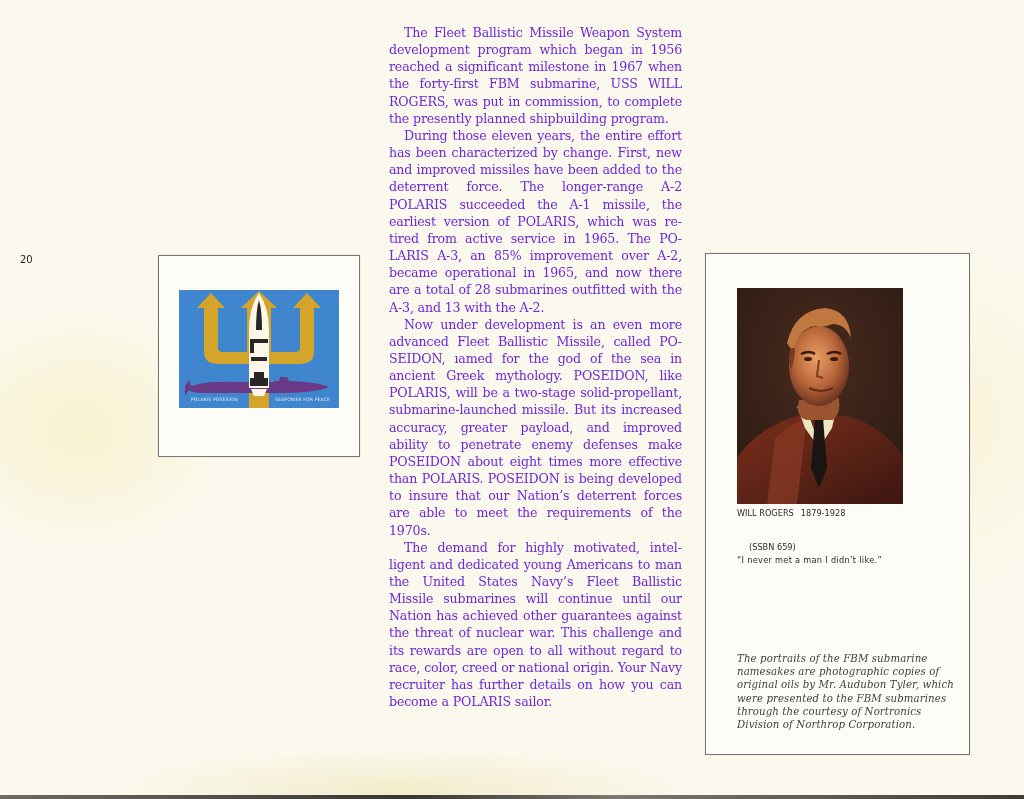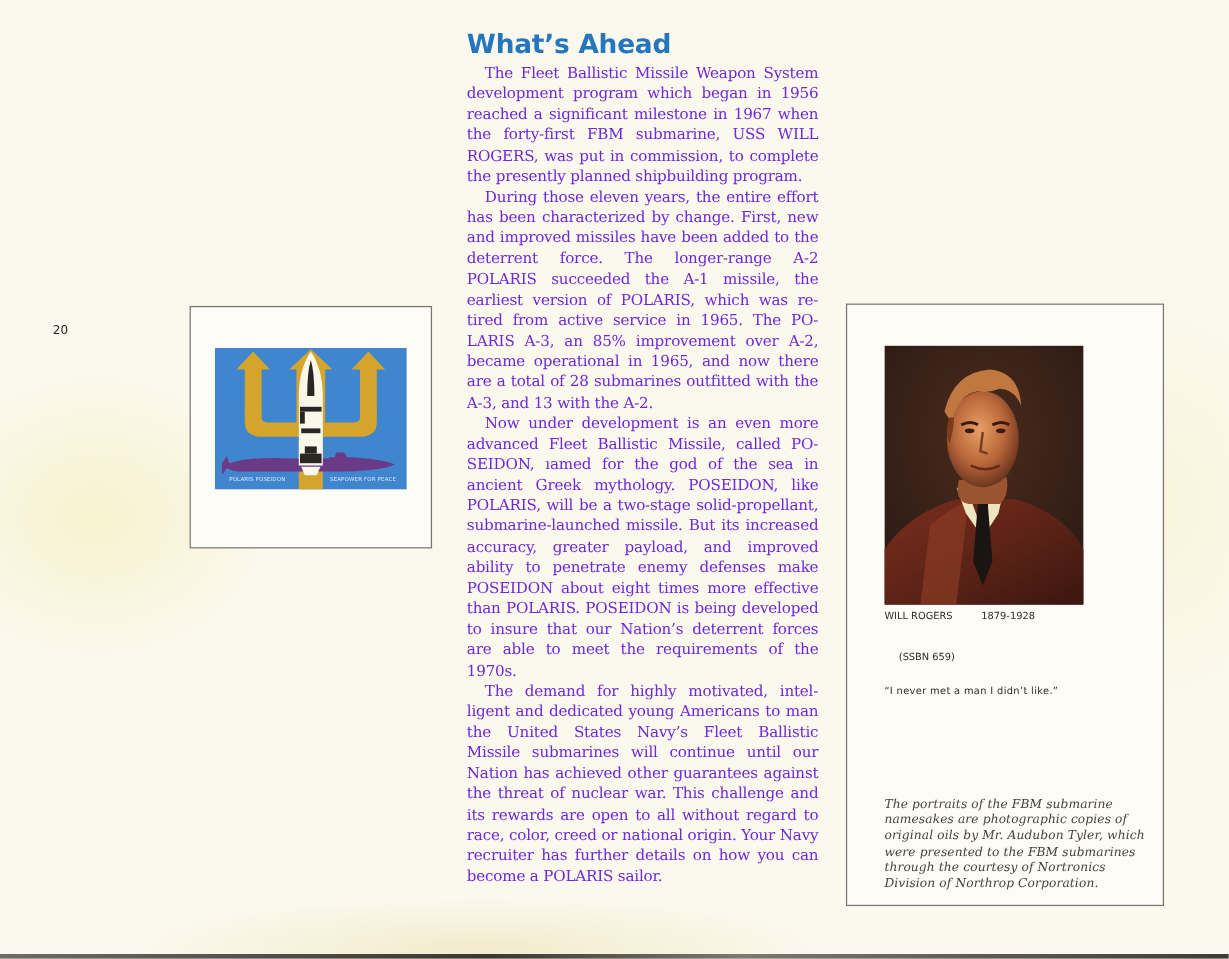--- a/index.html
+++ b/index.html
@@ -23,25 +23,24 @@
       position: absolute;
       left: 0;
       bottom: 0;
       width: 1024px;
       height: 4px;
       background: linear-gradient(to right, #6e6a64, #3a3733 40%, #7d7870 60%, #3f3b36);
     }
     .page-number {
       position: absolute;
       left: 20px;
-      top: 270px;
+      top: 254px;
       font-family: "DejaVu Sans", sans-serif;
       font-size: 10px;
       color: #2b2622;
-      margin-left: 24px;
     }
     .article {
       position: absolute;
       left: 389px;
       top: 24px;
       width: 293px;
     }
     .article-title {
       font-family: "DejaVu Sans", sans-serif;
       font-weight: bold;
@@ -99,34 +98,34 @@
       left: 31px;
       top: 254px;
       width: 210px;
       font-family: "DejaVu Sans", sans-serif;
       font-size: 8.2px;
       color: #2f2a26;
       line-height: 10px;
     }
     .caption-name-row {
       display: flex;
-      gap: 24px;
+      gap: 7px;
     }
     .caption-hull {
       padding-left: 12px;
       margin-top: 24px;
     }
     .caption-quote {
-      margin-top: 18px;
+      margin-top: 3px;
       letter-spacing: 0.3px;
     }
     .credit-note {
       position: absolute;
       left: 31px;
-      top: 410px;
+      top: 398px;
       width: 225px;
       font-family: "DejaVu Serif", serif;
       font-style: italic;
       font-size: 10.2px;
       line-height: 13.2px;
       color: #47413b;
       letter-spacing: 0.1px;
     }
     .emblem-text {
       font-family: "DejaVu Sans", sans-serif;
@@ -134,21 +133,20 @@
       fill: #dfe9f7;
       letter-spacing: 0.1px;
     }
   </style>
 </head>
 <body>
 
 <div class="page-number">20</div>
 
 <div class="article">
-  <h1 class="article-title">What’s Ahead</h1>
   <p class="paragraph">The Fleet Ballistic Missile Weapon Sys­tem development program which began in 1956 reached a significant milestone in 1967 when the forty-first FBM submarine, USS WILL ROGERS, was put in commission, to complete the presently planned shipbuild­ing program.</p>
   <p class="paragraph">During those eleven years, the entire ef­fort has been characterized by change. First, new and improved missiles have been added to the deterrent force. The longer-range A-2 POLARIS succeeded the A-1 missile, the earliest version of POLARIS, which was re­tired from active service in 1965. The PO­LARIS A-3, an 85% improvement over A-2, became operational in 1965, and now there are a total of 28 submarines outfitted with the A-3, and 13 with the A-2.</p>
   <p class="paragraph">Now under development is an even more advanced Fleet Ballistic Missile, called PO­SEIDON, ıamed for the god of the sea in ancient Greek mythology. POSEIDON, like POLARIS, will be a two-stage solid-propel­lant, submarine-launched missile. But its in­creased accuracy, greater payload, and im­proved ability to penetrate enemy defenses make POSEIDON about eight times more effective than POLARIS. POSEIDON is be­ing developed to insure that our Nation’s deterrent forces are able to meet the re­quirements of the 1970s.</p>
   <p class="paragraph">The demand for highly motivated, intel­ligent and dedicated young Americans to man the United States Navy’s Fleet Ballis­tic Missile submarines will continue until our Nation has achieved other guarantees against the threat of nuclear war. This chal­lenge and its rewards are open to all with­out regard to race, color, creed or national origin. Your Navy recruiter has further de­tails on how you can become a POLARIS sailor.</p>
 </div>
 
 <div class="frame frame-left">
   <svg class="emblem" viewBox="0 0 160 118">
     <rect x="0" y="0" width="160" height="118" fill="#3f86cf"></rect>
     <g fill="#d4a52a">

